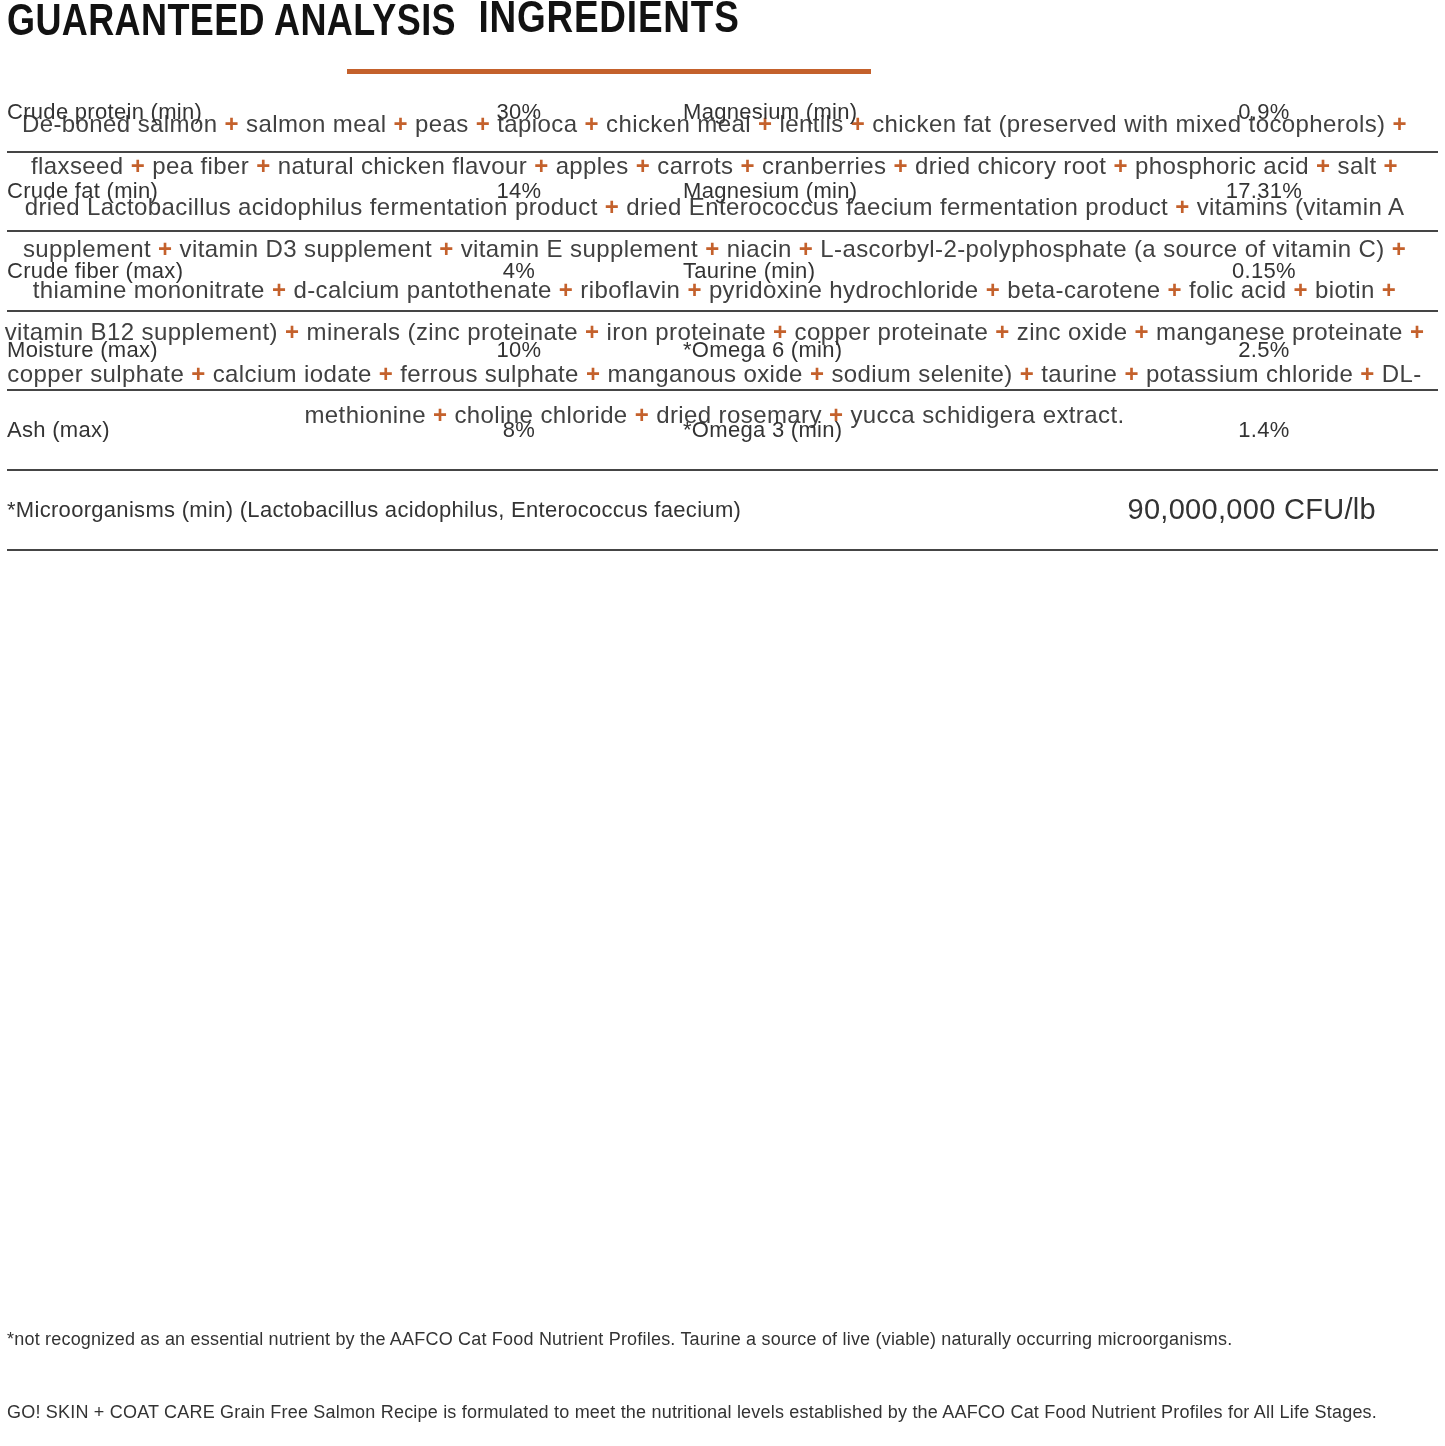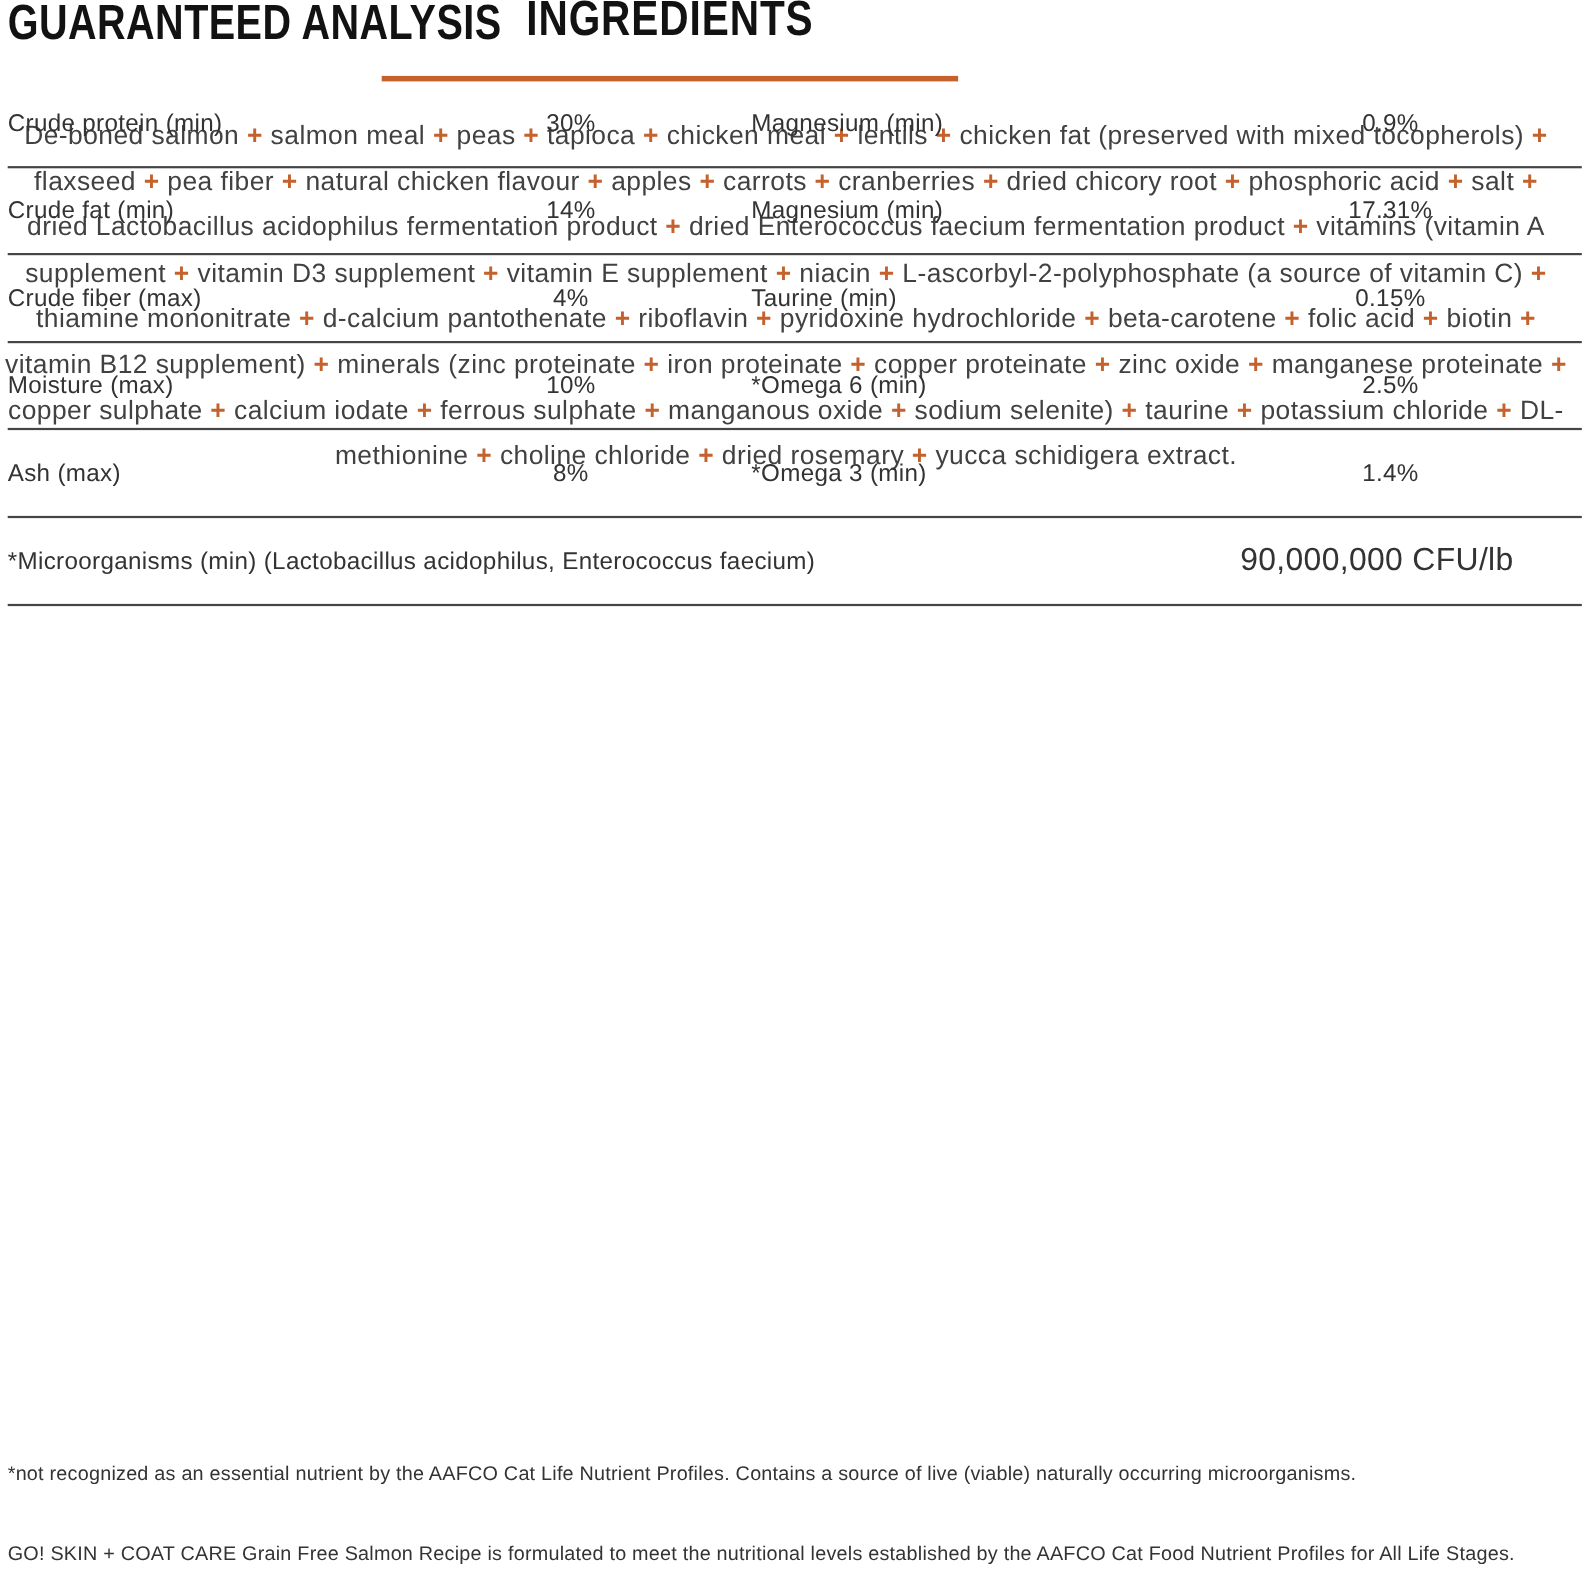--- a/index.html
+++ b/index.html
@@ -125,16 +125,16 @@
           <div class="ga-cell ga-value">1.4%</div>
           <div class="ga-cell"></div>
         </div>
       </div>
     <div class="ga-full">
       <div class="micro-label">*Microorganisms (min) (Lactobacillus acidophilus, Enterococcus faecium)</div>
       <div class="micro-value">90,000,000 CFU/lb</div>
     </div>
   </section>
 
-  <p class="footnote footnote-1">*not recognized as an essential nutrient by the AAFCO Cat Life Nutrient Profiles. Contains a source of live (viable) naturally occurring microorganisms.</p>
+  <p class="footnote footnote-1">*not recognized as an essential nutrient by the AAFCO Cat Food Nutrient Profiles. Taurine a source of live (viable) naturally occurring microorganisms.</p>
   <p class="footnote footnote-2">GO! SKIN + COAT CARE Grain Free Salmon Recipe is formulated to meet the nutritional levels established by the AAFCO Cat Food Nutrient Profiles for All Life Stages.</p>
 
 </div>
 
 </body></html>

